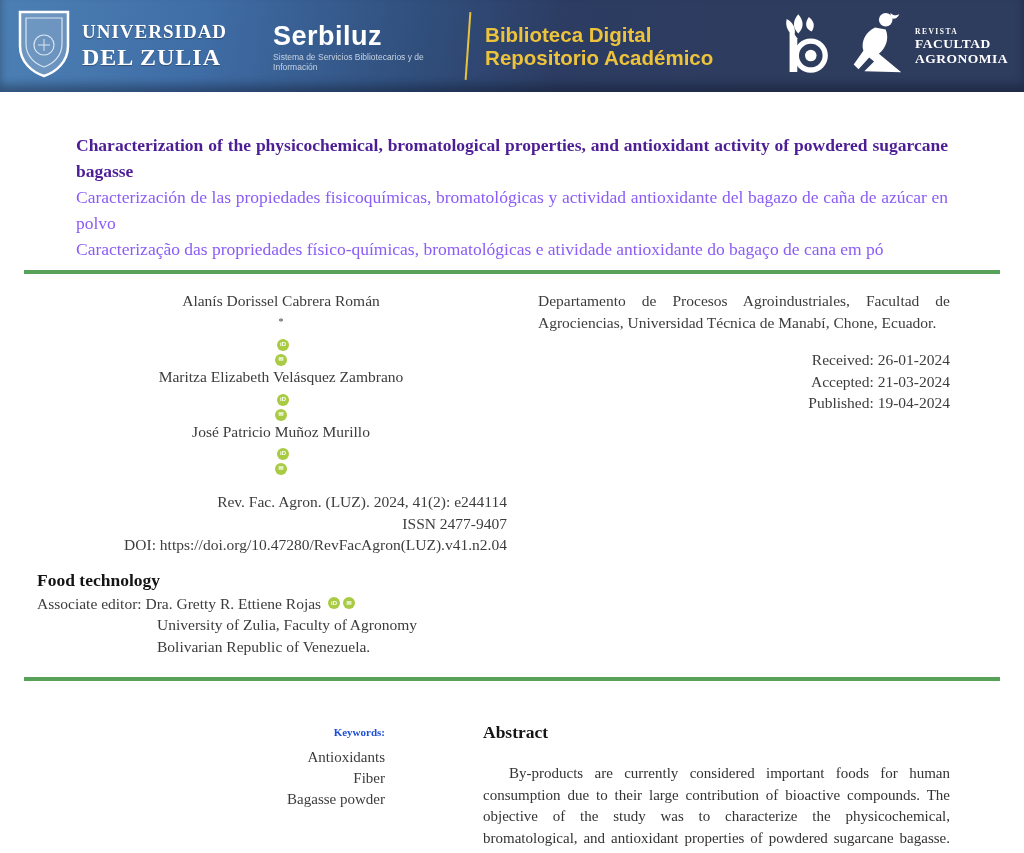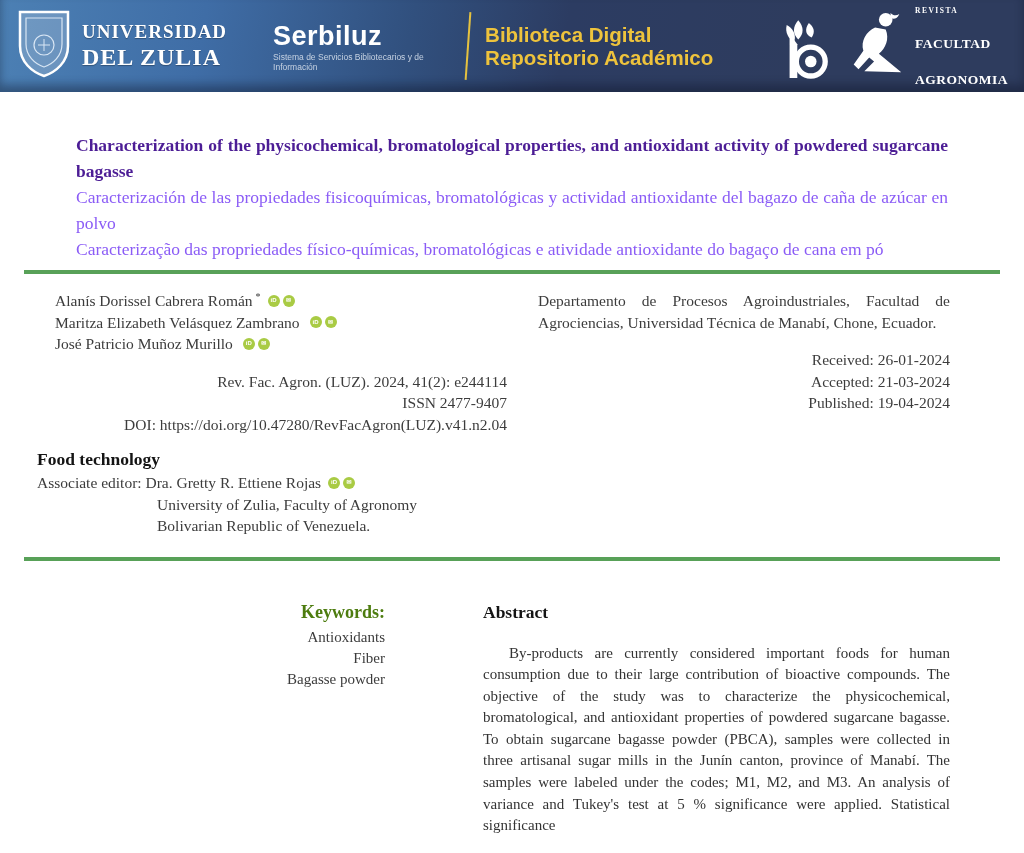--- a/index.html
+++ b/index.html
@@ -28,56 +28,56 @@
 
   .banner-divider { width: 2px; height: 68px; background: #e6c23f; margin: 0 16px 0 42px; transform: rotate(4deg); }
 
   .repo-block { color: #eec33c; font-family: "Liberation Sans", sans-serif; font-weight: bold; font-size: 20.5px; line-height: 23px; cursor: pointer; }
 
   .right-logos { margin-left: auto; margin-right: 16px; display: flex; align-items: flex-end; gap: 14px; }
   .fa-logo { cursor: pointer; }
   .rev-logo { display: flex; align-items: center; gap: 8px; cursor: pointer; }
   .rev-text { color: #ffffff; font-family: "Liberation Serif", serif; }
   .rev-small { font-size: 7.5px; letter-spacing: 1.5px; font-weight: bold; }
-  .rev-line { font-size: 13.5px; font-weight: bold; letter-spacing: 0.5px; line-height: 15px; margin-top: 21px; }
+  .rev-line { font-size: 13.5px; font-weight: bold; letter-spacing: 0.5px; line-height: 15px; }
 
   
   .titles { margin: 40px 76px 0 76px; }
   .title-en { font-weight: bold; font-size: 17.5px; line-height: 26px; color: #4c1d95; text-align: justify; }
   .title-es, .title-pt { font-size: 17.5px; line-height: 26px; color: #8b5cf6; text-align: justify; }
 
   .green-rule { border: none; height: 4px; background: #58a158; }
   .rule-1 { margin: 8px 24px 0 24px; }
   .rule-2 { margin: 20px 24px 0 24px; }
 
   
   .meta-row { display: flex; justify-content: space-between; margin: 16px 74px 0 55px; }
   .meta-left { width: 452px; }
   .meta-right { width: 412px; }
   .meta-line { font-size: 15.5px; line-height: 21.5px; color: #3c3c3c; }
-  .author-line { display: flex; align-items: center; gap: 3px; font-size: 15.5px; line-height: 21.5px; color: #3c3c3c; }
+  .author-line { display: flex; align-items: center; gap: 3px; font-size: 15.5px; line-height: 21.5px; color: #3c3c3c; flex-direction: column; }
   .author-marker { font-size: 10px; vertical-align: super; position: relative; top: -4px; }
   .citation-block, .dates-block { margin-top: 16px; text-align: right; }
   .affiliation { font-size: 15.5px; line-height: 21.5px; color: #3c3c3c; text-align: justify; }
 
   .badge { width: 12px; height: 12px; border-radius: 50%; background: #a9cb44; display: inline-flex;
            align-items: center; justify-content: center; color: #ffffff; flex: 0 0 auto;
            font-family: "Liberation Sans", sans-serif; font-size: 6px; font-weight: bold; cursor: pointer; }
   .badge.first { margin-left: 4px; }
 
   
   .section-block { margin: 12px 76px 0 37px; }
   .category-heading { font-weight: bold; font-size: 17.5px; color: #141414; line-height: 24px; }
   .editor-line { display: flex; align-items: center; gap: 3px; font-size: 15.5px; line-height: 21.5px; color: #3c3c3c; margin-top: 1px; }
   .editor-affil { font-size: 15.5px; line-height: 21.5px; color: #3c3c3c; padding-left: 120px; }
 
   
   .bottom-row { display: flex; margin: 38px 74px 0 55px; }
   .kw-col { width: 330px; text-align: right; }
-  .kw-heading { font-weight: bold; font-size: 18px; color: #4d7c0f; line-height: 26px; margin-bottom: 2px; }
+  .kw-heading { font-weight: bold; font-size: 11px; color: #1d4ed8; line-height: 26px; margin-bottom: 2px; }
   .kw-item { font-size: 15px; line-height: 21px; color: #3c3c3c; }
   .abs-col { margin-left: 98px; width: 467px; }
   .abs-heading { font-weight: bold; font-size: 17.5px; color: #141414; line-height: 26px; }
   .abs-text { margin-top: 18px; font-size: 15px; line-height: 21.6px; color: #333333; text-align: justify; text-indent: 26px; }
 </style>
 </head>
 <body>
 
 <header class="banner">
 

